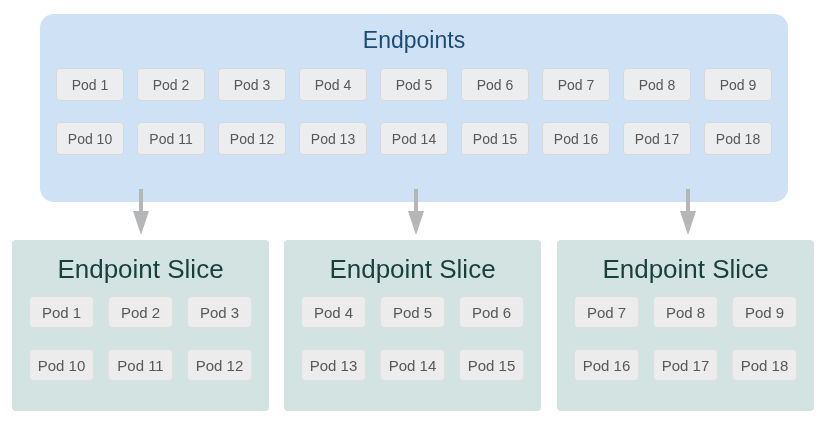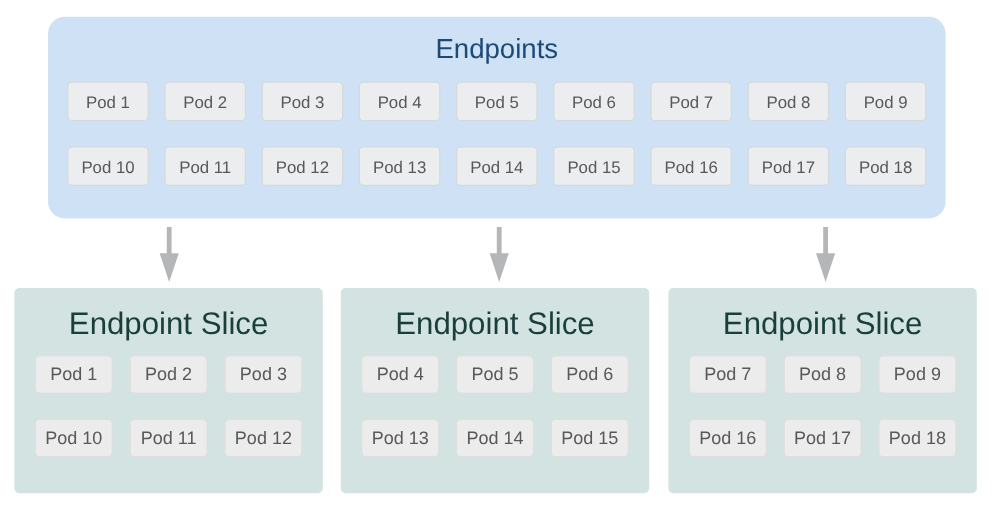--- a/index.html
+++ b/index.html
@@ -9,21 +9,21 @@
   .canvas {
     position:relative;
     width:830px; height:426px;
     background:#ffffff;
     overflow:hidden;
   }
 
   
   .endpoints-box {
     position:absolute; left:40px; top:14px;
-    width:748px; height:168px;
+    width:748px; height:188px;
     background:#cfe1f4;
     border-radius:14px;
   }
   .endpoints-title {
     margin-top:13px;
     text-align:center;
     font-size:23px; line-height:27px;
     font-weight:400;
     color:#1c4a78;
   }

